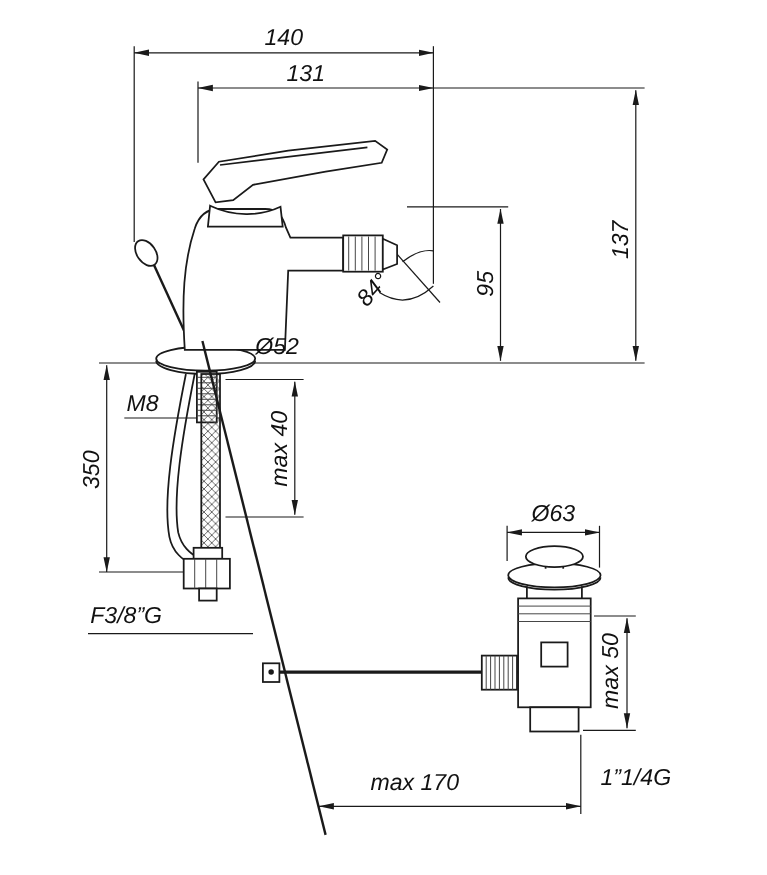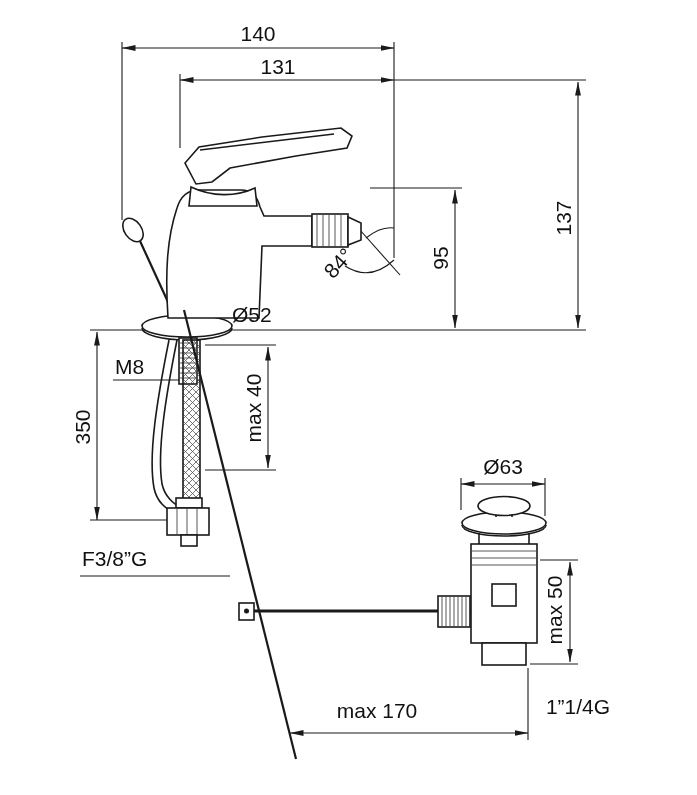--- a/index.html
+++ b/index.html
@@ -2,20 +2,21 @@
 <html><head>
 <meta charset="utf-8">
 <style>
   html,body{margin:0;padding:0;background:#ffffff;}
   .sheet{
     position:relative;
     width:697px;height:795px;
     background:#ffffff;
     font-family:"Liberation Sans", sans-serif;
     overflow:hidden;
+    font-style:italic;
   }
   svg{display:block;}
   .dim-text{
     font-family:"Liberation Sans", sans-serif;
     font-size:21px;
     fill:#111111;
   }
   .obj{stroke:#1a1a1a;stroke-width:1.6;fill:#ffffff;}
   .obj-nf{stroke:#1a1a1a;stroke-width:1.6;fill:none;}
   .dim{stroke:#1a1a1a;stroke-width:1.1;fill:none;}

